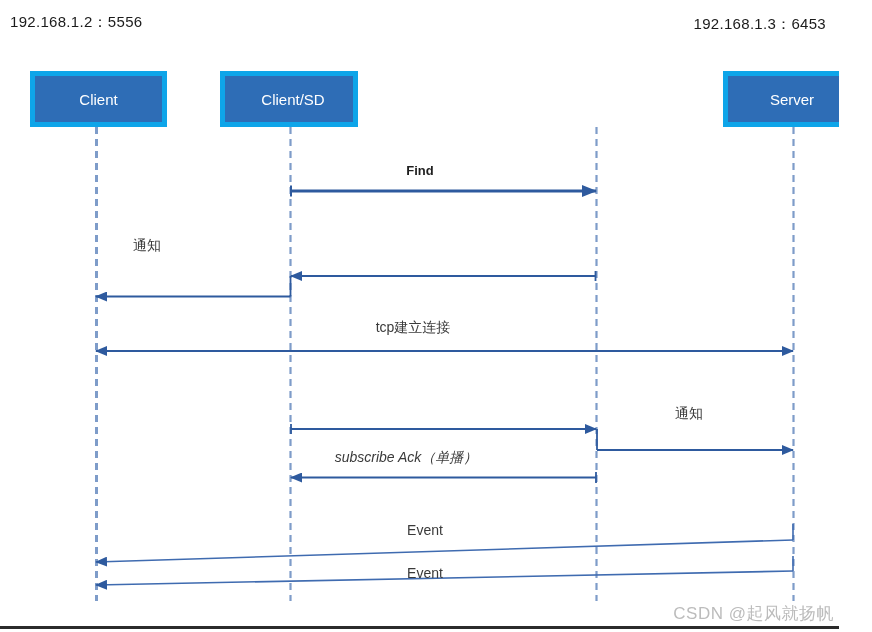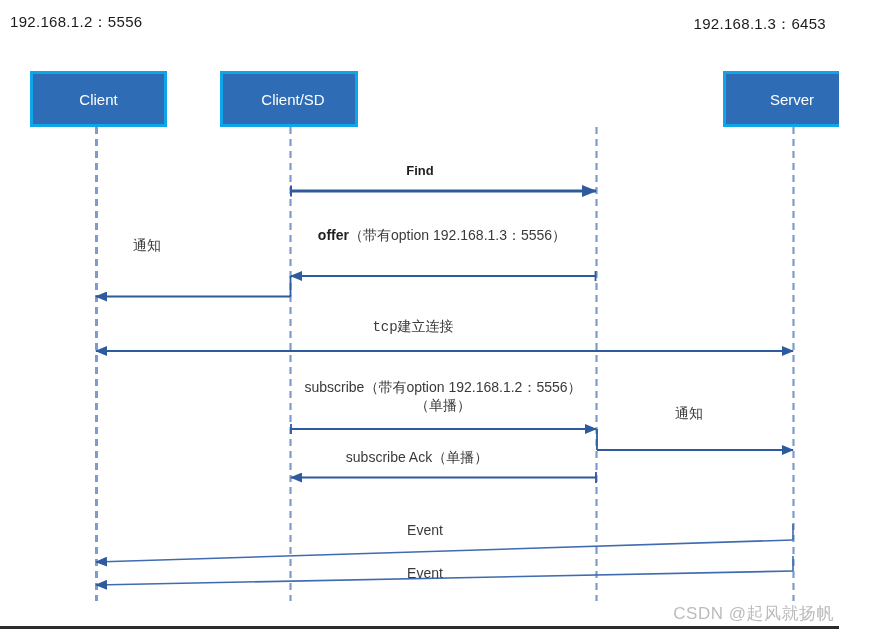--- a/index.html
+++ b/index.html
@@ -3,21 +3,21 @@
 <meta charset="utf-8">
 <style>
   html,body{margin:0;padding:0;background:#fff;}
   #canvas{
     position:relative;width:839px;height:632px;background:#ffffff;overflow:hidden;
     font-family:"Liberation Sans","DejaVu Sans",sans-serif;
   }
   .abs{position:absolute;}
   .hdr{font-size:15px;color:#1b1b1b;letter-spacing:0.3px;white-space:nowrap;}
   .box{
-    position:absolute;height:56px;background:#2e6db6;border:3px solid #0ea5e9;
+    position:absolute;height:56px;background:#2e6db6;border:5px solid #0ea5e9;
     box-sizing:border-box;color:#ffffff;font-size:15px;
     display:flex;align-items:center;justify-content:center;white-space:nowrap;
   }
   .lbl{
     position:absolute;font-size:14px;color:#3a3a3a;text-align:center;
     white-space:nowrap;line-height:17px;
   }
   .lbl b{color:#1f1f1f;}
   .find{font-weight:bold;font-size:13px;color:#1f1f1f;}
   .watermark{
@@ -82,32 +82,29 @@
     <line x1="596" y1="477.5" x2="291" y2="477.5" stroke="#2e5a9e" stroke-width="1.8" marker-end="url(#arr)"></line>
 
     <line x1="793" y1="524" x2="793" y2="540" stroke="#3f6bb0" stroke-width="1.6"></line>
     <line x1="793" y1="540" x2="96" y2="562" stroke="#3f6bb0" stroke-width="1.6" marker-end="url(#arr)"></line>
     <line x1="793" y1="556" x2="793" y2="571" stroke="#3f6bb0" stroke-width="1.6"></line>
     <line x1="793" y1="571" x2="96" y2="585" stroke="#3f6bb0" stroke-width="1.6" marker-end="url(#arr)"></line>
   </svg>
 
   <div class="lbl find" style="left:370px;top:162px;width:100px;">Find</div>
 
-  <div class="lbl" style="left:292px;top:227px;width:300px;"><b>offer</b><span>（带有option 192.168.1.3：5556）</span></div>
 
   <div class="lbl" style="left:112px;top:237px;width:70px;">通知</div>
 
-  <div class="lbl" style="left:343px;top:319px;width:140px;font-family:Liberation Mono, monospace;">tcp建立连接</div>
+  <div class="lbl" style="left:343px;top:319px;width:140px;">tcp建立连接</div>
 
-  <div class="lbl" style="left:291px;top:379px;width:304px;">subscribe（带有option 192.168.1.2：5556）</div>
-  <div class="lbl" style="left:291px;top:397px;width:304px;">（单播）</div>
 
   <div class="lbl" style="left:654px;top:405px;width:70px;">通知</div>
 
-  <div class="lbl" style="left:317px;top:449px;width:200px;">subscribe Ack（单播）</div>
+  <div class="lbl" style="left:306px;top:449px;width:200px;font-style:italic;">subscribe Ack（单播）</div>
 
   <div class="lbl" style="left:375px;top:522px;width:100px;">Event</div>
   <div class="lbl" style="left:375px;top:565px;width:100px;">Event</div>
 
   <div class="watermark" style="right:5px;top:602px;">CSDN @起风就扬帆</div>
 
   <div class="frame-right"></div>
   <div class="frame-bottom"></div>
 </div>
 

